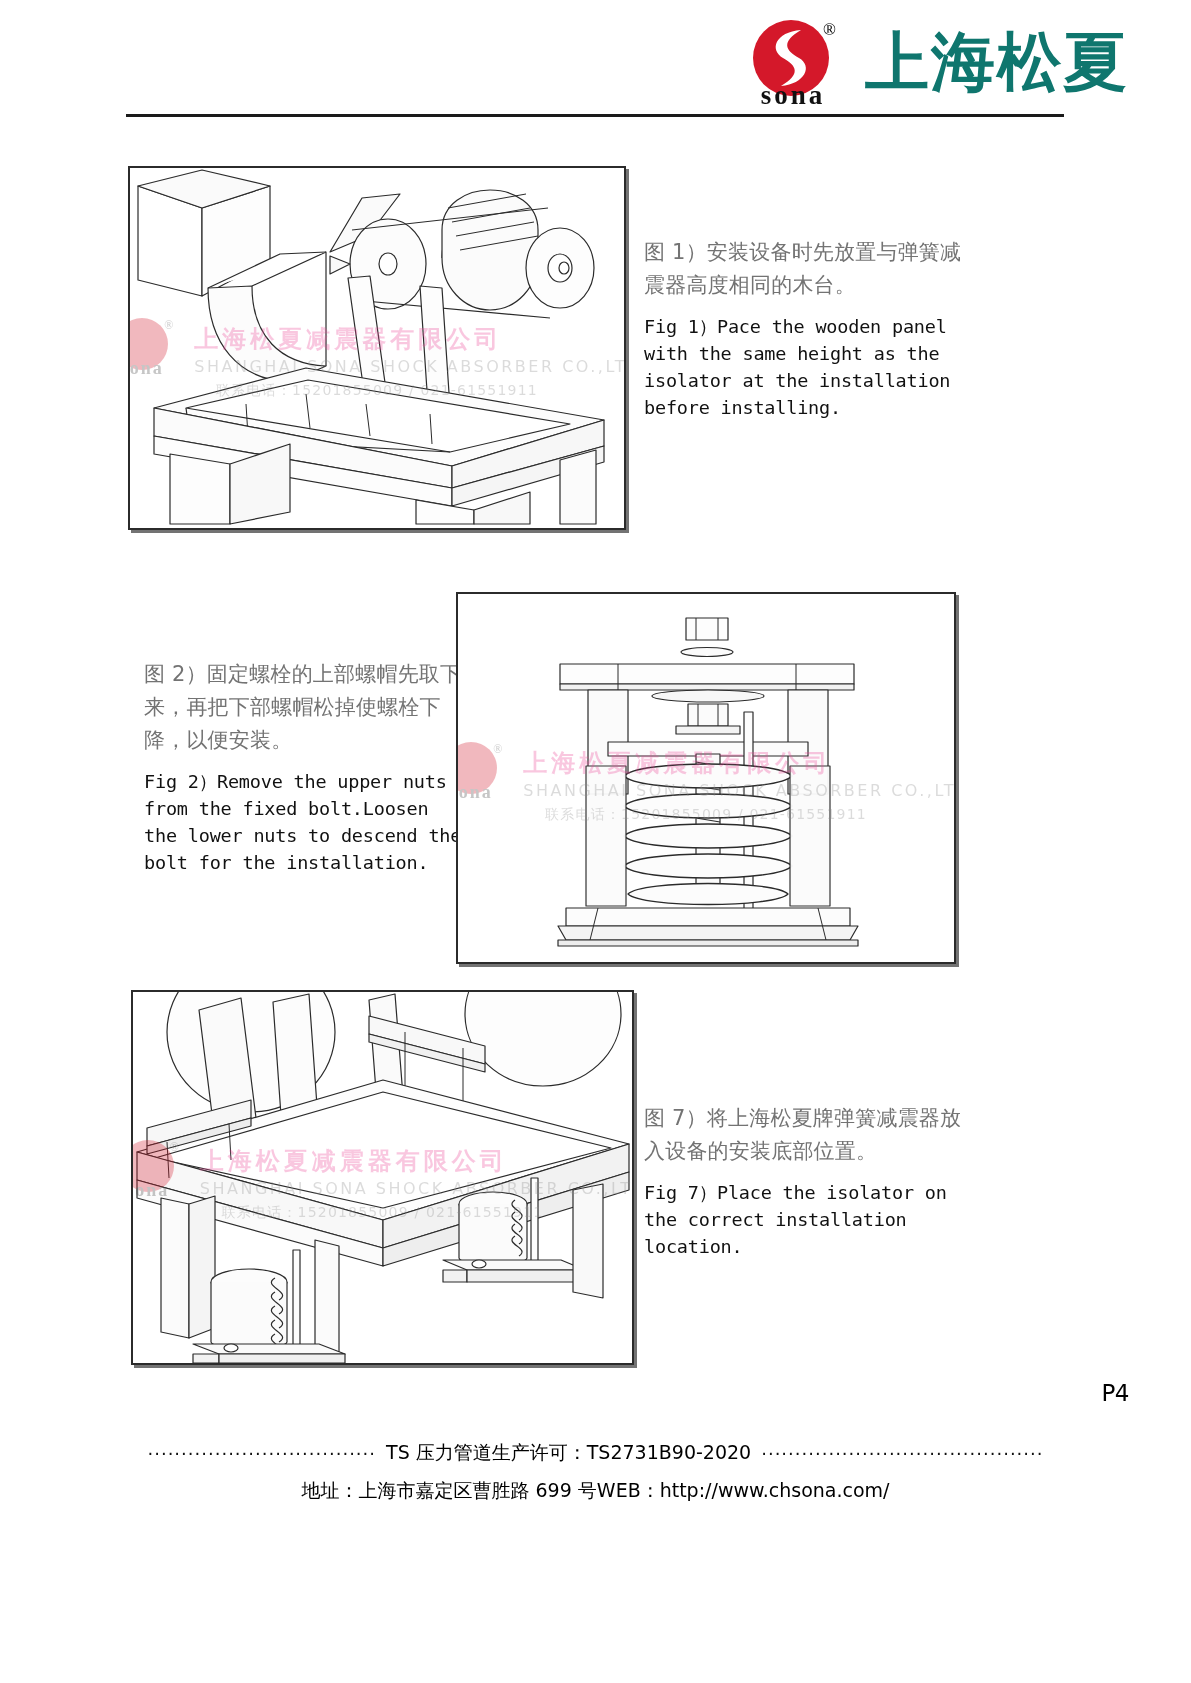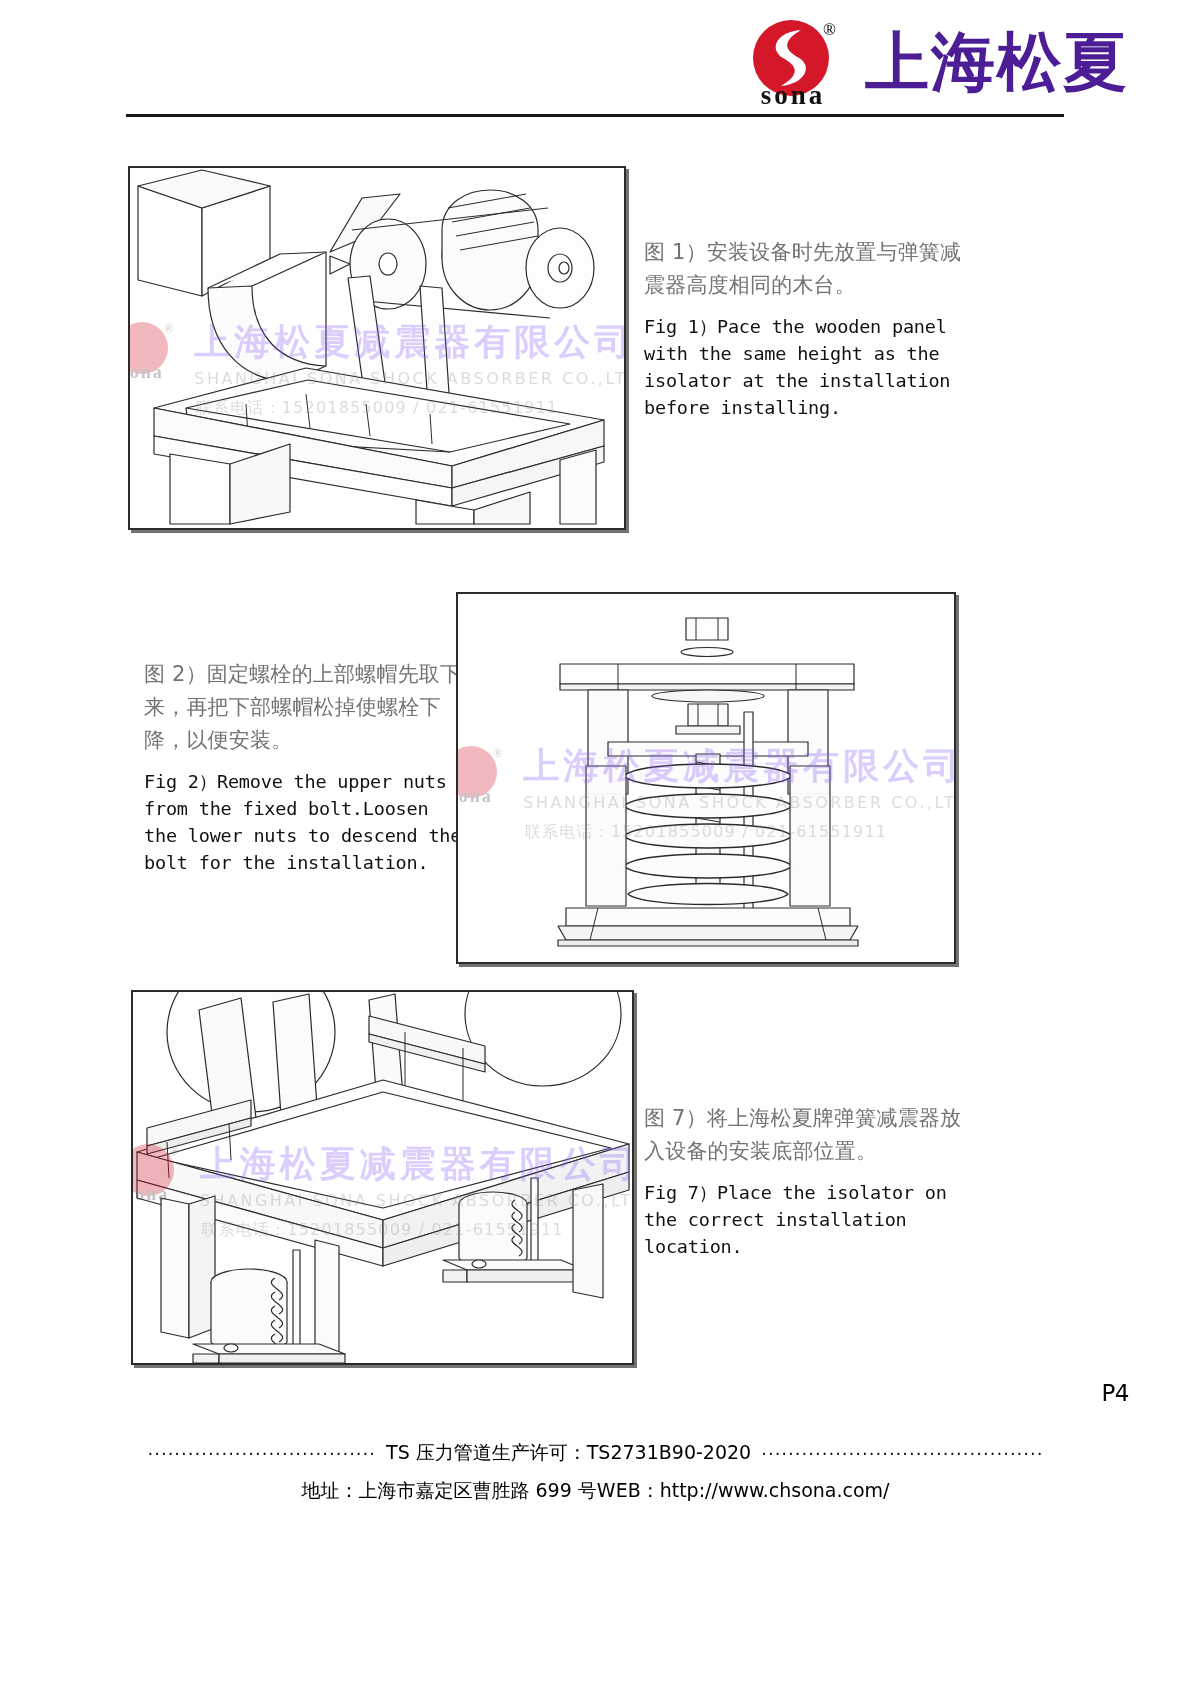--- a/index.html
+++ b/index.html
@@ -22,21 +22,21 @@
   #logo-mark .reg{
     position:absolute;left:80px;top:2px;font-size:17px;font-family:"Liberation Serif",serif;
   }
   #logo-mark .sona{
     position:absolute;left:8px;top:62px;width:84px;text-align:center;
     font-family:"Liberation Serif","DejaVu Serif",serif;font-weight:bold;
     font-size:27px;letter-spacing:3px;color:#111;
   }
   #logo-cn{
     font-family:"DejaVu Sans","Liberation Sans",sans-serif;
-    font-weight:bold;font-size:64px;line-height:64px;letter-spacing:2px;color:#4c1d95;
+    font-weight:bold;font-size:64px;line-height:64px;letter-spacing:2px;color:#0f766e;
     padding-bottom:16px;
   }
   #header-rule{
     position:absolute;left:126px;top:114px;width:938px;height:0;
     border-top:3px solid #1a1a1a;
   }
 
   
   .panel{
     position:absolute;background:#fff;border:2px solid #2b2b2b;
@@ -59,29 +59,29 @@
     position:absolute;left:0;right:0;display:flex;flex-direction:column;
     align-items:center;pointer-events:none;opacity:.30;
   }
   .wm .row1{display:flex;align-items:center;gap:12px;}
   .wm .wmark{position:relative;width:70px;height:62px;}
   .wm .wmark .c{position:absolute;left:4px;top:0;width:52px;height:52px;border-radius:50%;background:#d4182a;}
   .wm .wmark .r{position:absolute;left:52px;top:0;font-size:12px;color:#555;}
   .wm .wmark .t{position:absolute;left:0;top:40px;width:60px;text-align:center;font-weight:bold;font-size:18px;color:#444;letter-spacing:2px;}
   .wm .cn{
     font-family:"DejaVu Sans","Liberation Sans",sans-serif;
-    font-size:36px;font-weight:bold;color:#8b5cf6;letter-spacing:4px;white-space:nowrap;
+    font-size:24px;font-weight:bold;color:#ec4899;letter-spacing:4px;white-space:nowrap;
   }
   .wm .en{
     font-family:"DejaVu Sans","Liberation Sans",sans-serif;
     font-size:16px;color:#8c8c8c;letter-spacing:2.5px;white-space:nowrap;margin-top:2px;
   }
   .wm .tel{
     font-family:"DejaVu Sans","Liberation Sans",sans-serif;
-    font-size:16px;color:#8c8c8c;letter-spacing:1.2px;white-space:nowrap;margin-top:10px;
+    font-size:14px;color:#8c8c8c;letter-spacing:1.2px;white-space:nowrap;margin-top:2px;
   }
 
   
   #page-num{
     position:absolute;right:62px;top:1380px;
     font-family:"DejaVu Sans","Liberation Sans",sans-serif;
     font-weight:normal;font-size:23px;letter-spacing:-.5px;
   }
   #footer{position:absolute;left:0;top:1440px;width:1191px;text-align:center;}
   #footer .line1{

